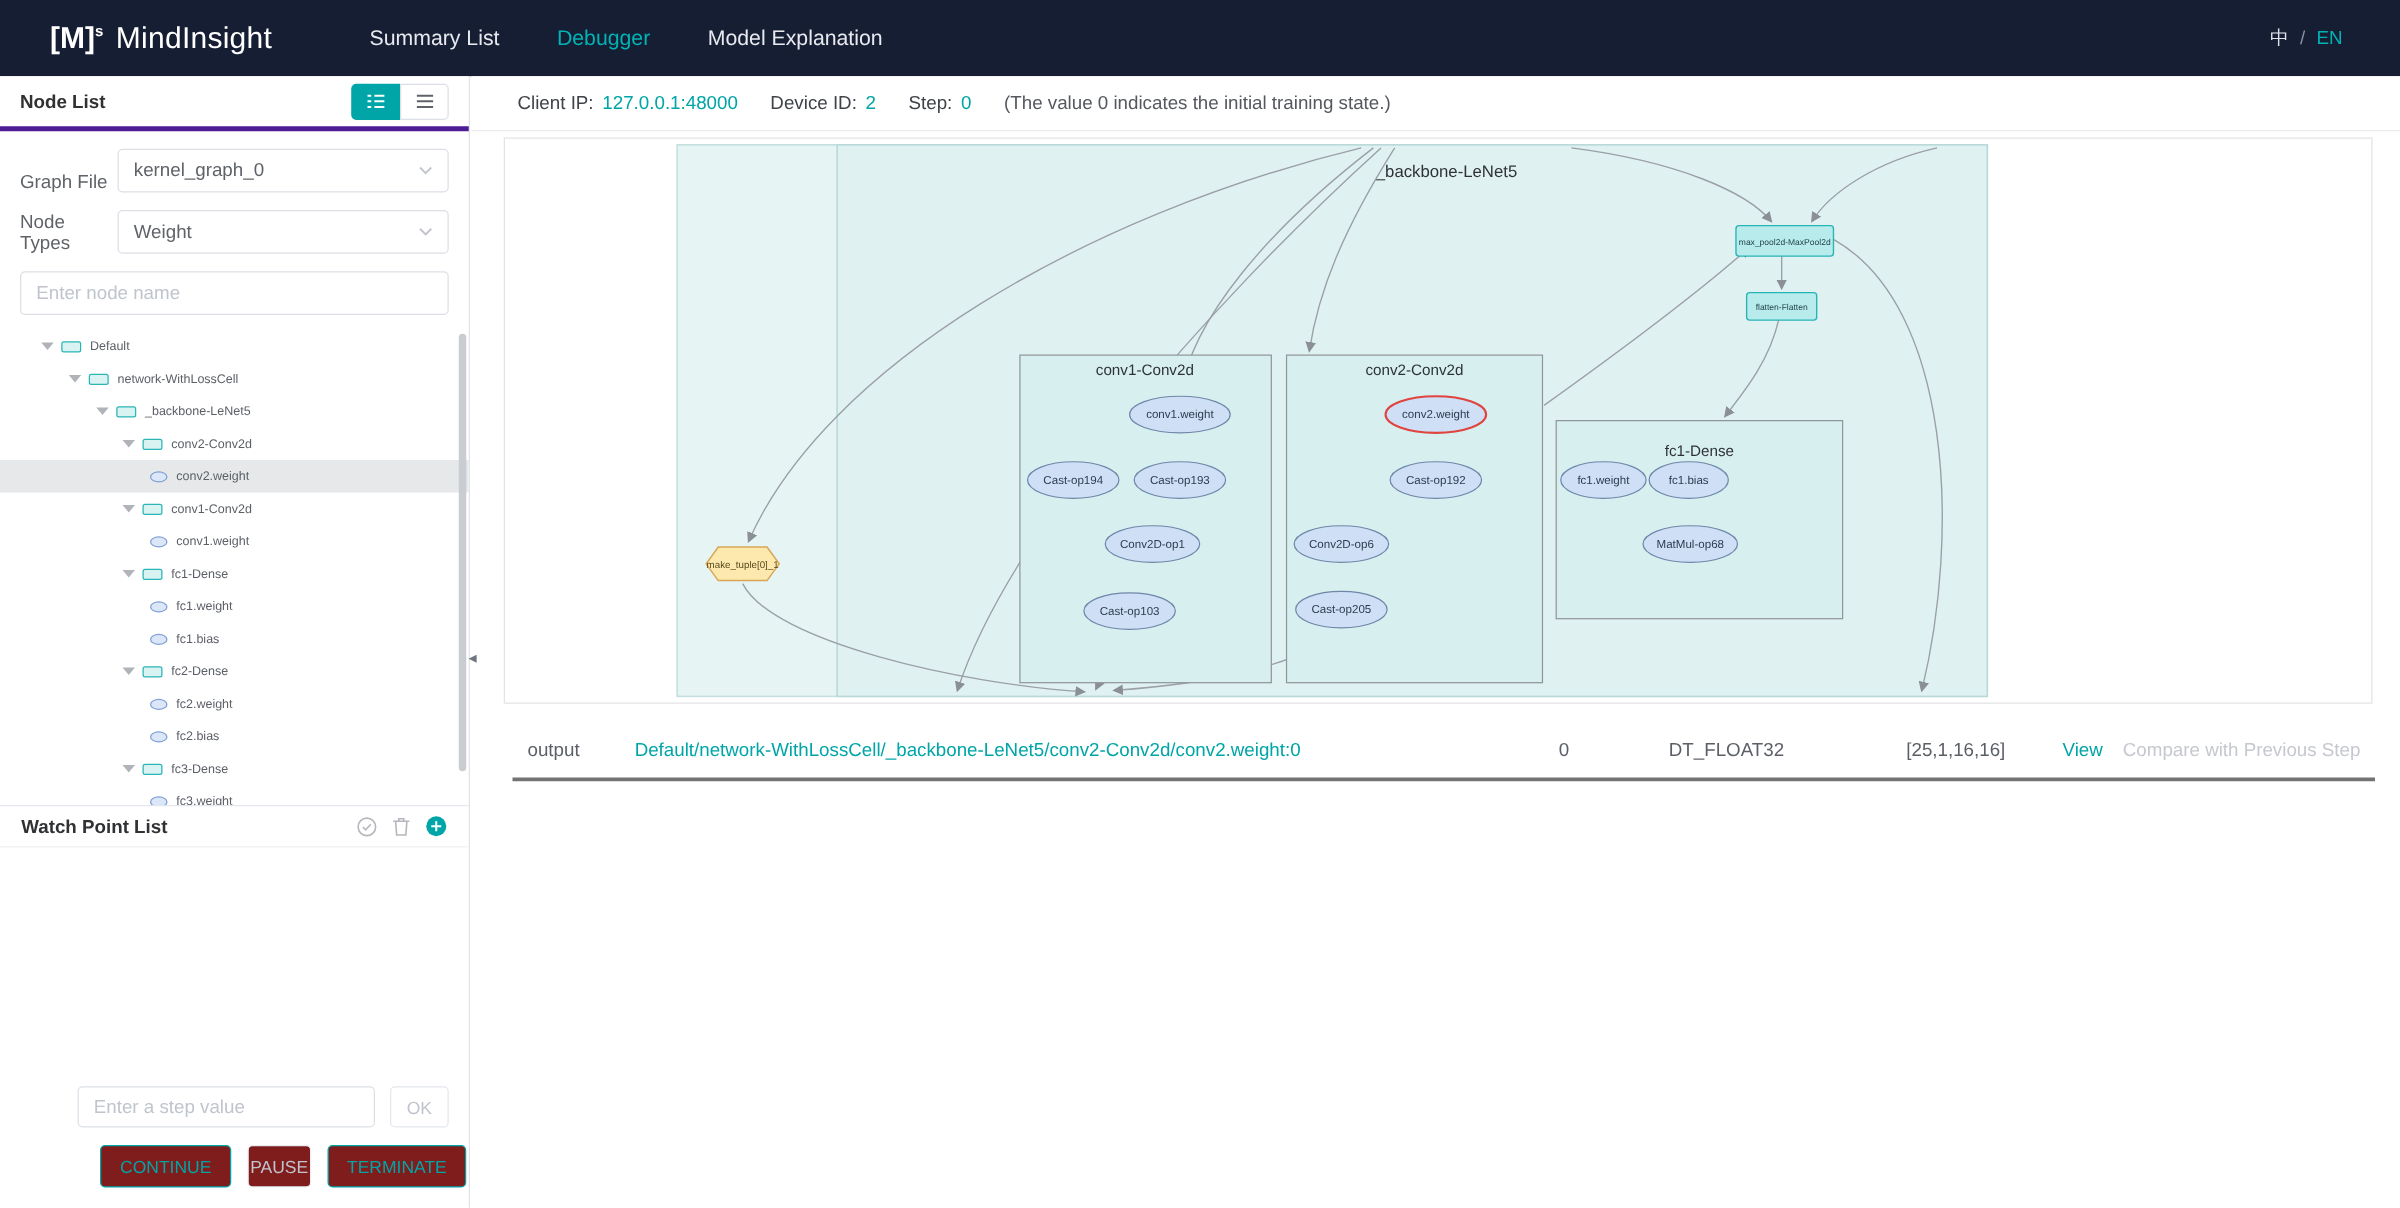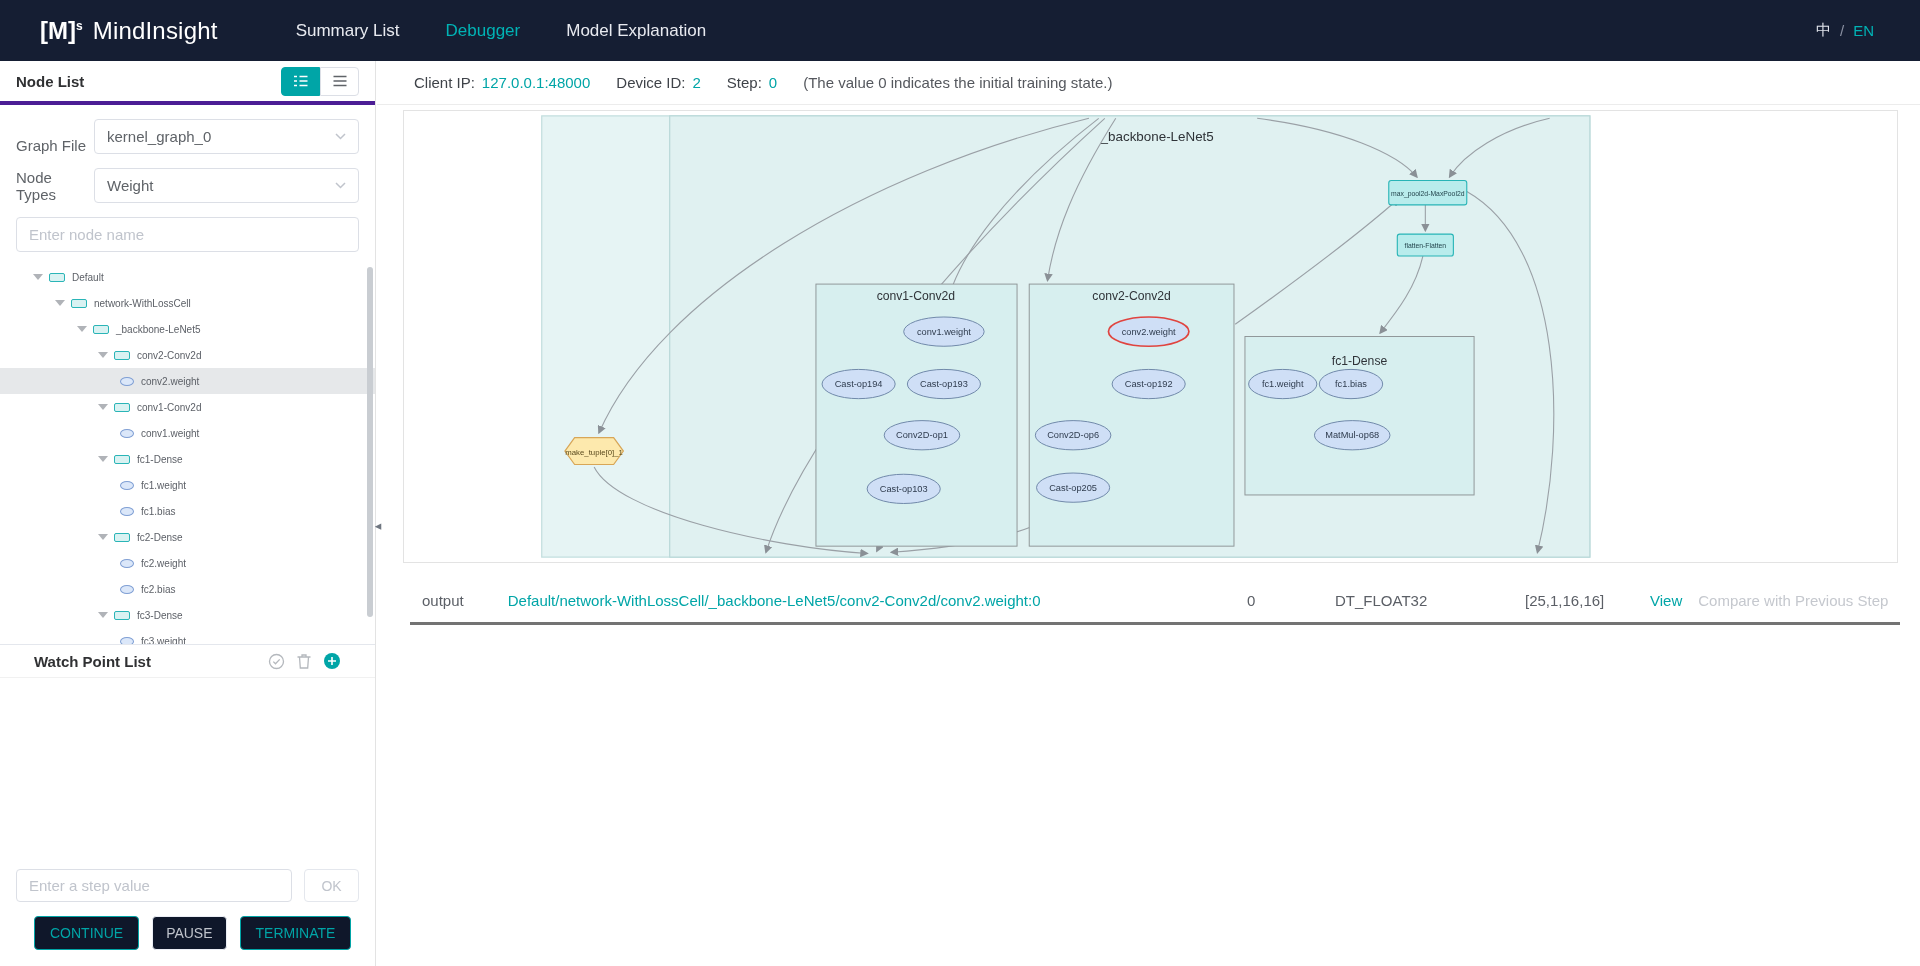--- a/index.html
+++ b/index.html
@@ -51,34 +51,34 @@
   .ic-scope { width:16px; height:9px; border:1px solid #2ab5b7; background:#d9f2f2; border-radius:2px;
     margin-right:7px; flex:none; }
   .ic-leaf { width:14px; height:9px; border:1px solid #7f9fd4; background:#dbe7f9; border-radius:50%;
     margin-right:7px; flex:none; }
   .d0 { padding-left:33px; } .d1 { padding-left:55px; } .d2 { padding-left:77px; }
   .d3 { padding-left:98px; } .d4 { padding-left:120px; }
   .tree-scrollbar { position:absolute; right:2px; top:3px; width:6px; height:92%; border-radius:3px;
     background:#c9cdd2; cursor:pointer; }
 
   .wp-header { flex:none; height:34px; display:flex; align-items:center; justify-content:space-between;
-    padding:0 34px; border-top:1px solid #e4e7ed; border-bottom:1px solid #f1f1f1; }
+    padding:0 17px; border-top:1px solid #e4e7ed; border-bottom:1px solid #f1f1f1; }
   .wp-icons { display:flex; align-items:center; gap:11px; }
   .wp-icons svg { cursor:pointer; display:block; }
 
   .side-spacer { flex:1; }
 
-  .bottom-controls { flex:none; padding:0 16px 16px 16px; }
+  .bottom-controls { flex:none; padding:0 16px 16px 16px;margin-left:46px; }
   .step-row { display:flex; align-items:center; }
   .step-row .txt-input { width:276px; height:33px; }
-  .btn { font-family:"Liberation Sans",sans-serif; font-size:14px; border-radius:4px; cursor:pointer; background:#0f172a; }
+  .btn { font-family:"Liberation Sans",sans-serif; font-size:14px; border-radius:4px; cursor:pointer; background:#7f1d1d; }
   .btn-ok { margin-left:12px; width:55px; height:33px; border:1px solid #e4e7ed; background:#fff; color:#c0c4cc; }
   .actions-row { margin-top:14px; display:flex; gap:13px; padding-left:18px; }
   .btn-outline { border:1px solid #00a5a7; color:#00a5a7; padding:8px 15px; }
-  .btn-disabled { border:1px solid #ebeef5; color:#c0c4cc; padding:8px 13px; }
+  .btn-disabled { border:1px solid #ebeef5; color:#c0c4cc; padding:8px 1px; }
 
   .collapse-handle { position:absolute; left:371px; top:505px; width:14px; height:40px;
     display:flex; align-items:center; justify-content:center; color:#6f7680; font-size:13px;
     cursor:pointer; z-index:5; }
 
   
   .info-bar { height:44px; display:flex; align-items:center; gap:26px; padding-left:37px;
     border-bottom:1px solid #ececec; font-size:15px; }
   .info-group { display:flex; gap:7px; align-items:center; }
   .info-label { color:#3f4349; }

